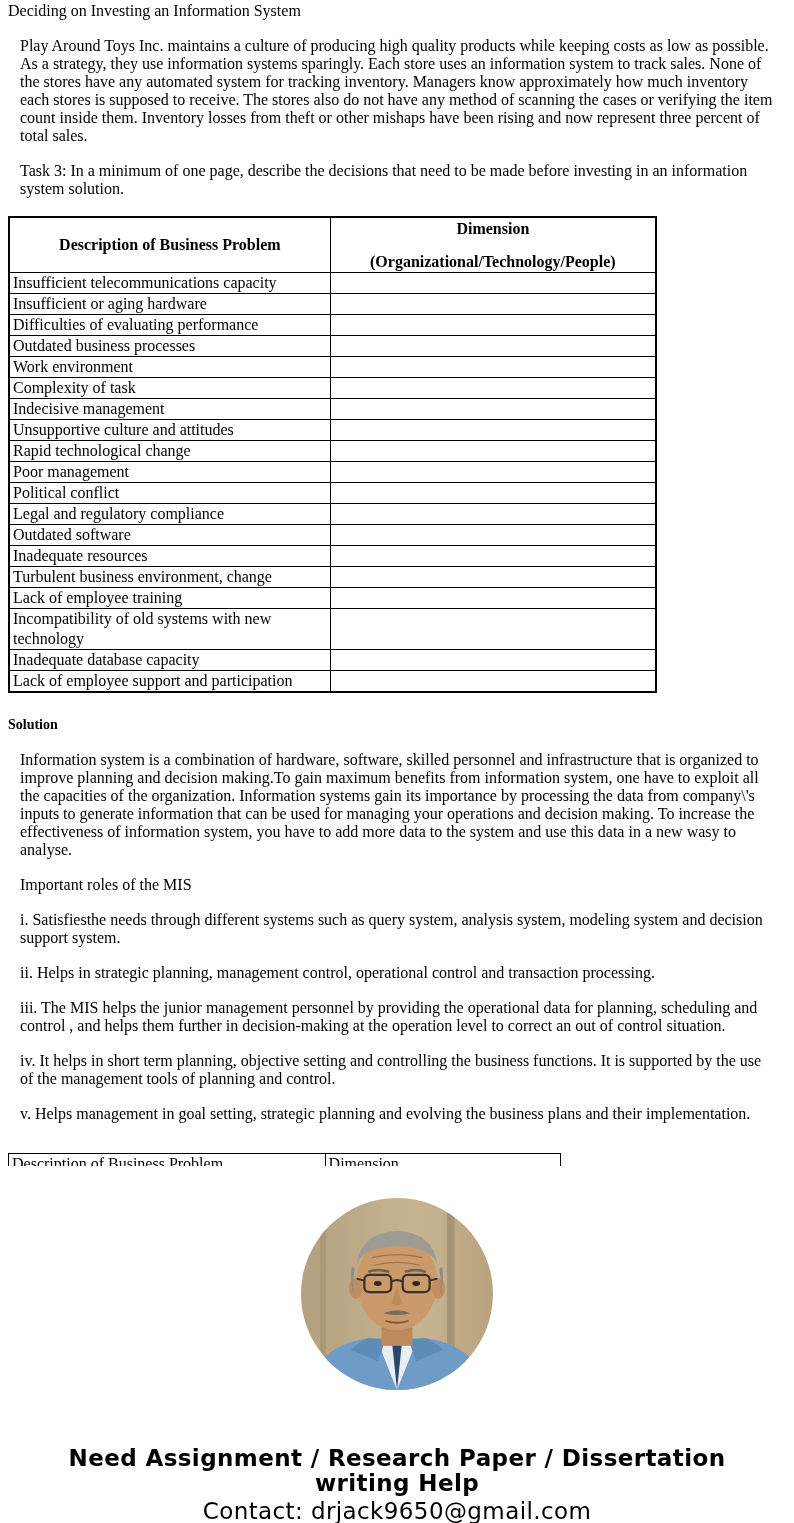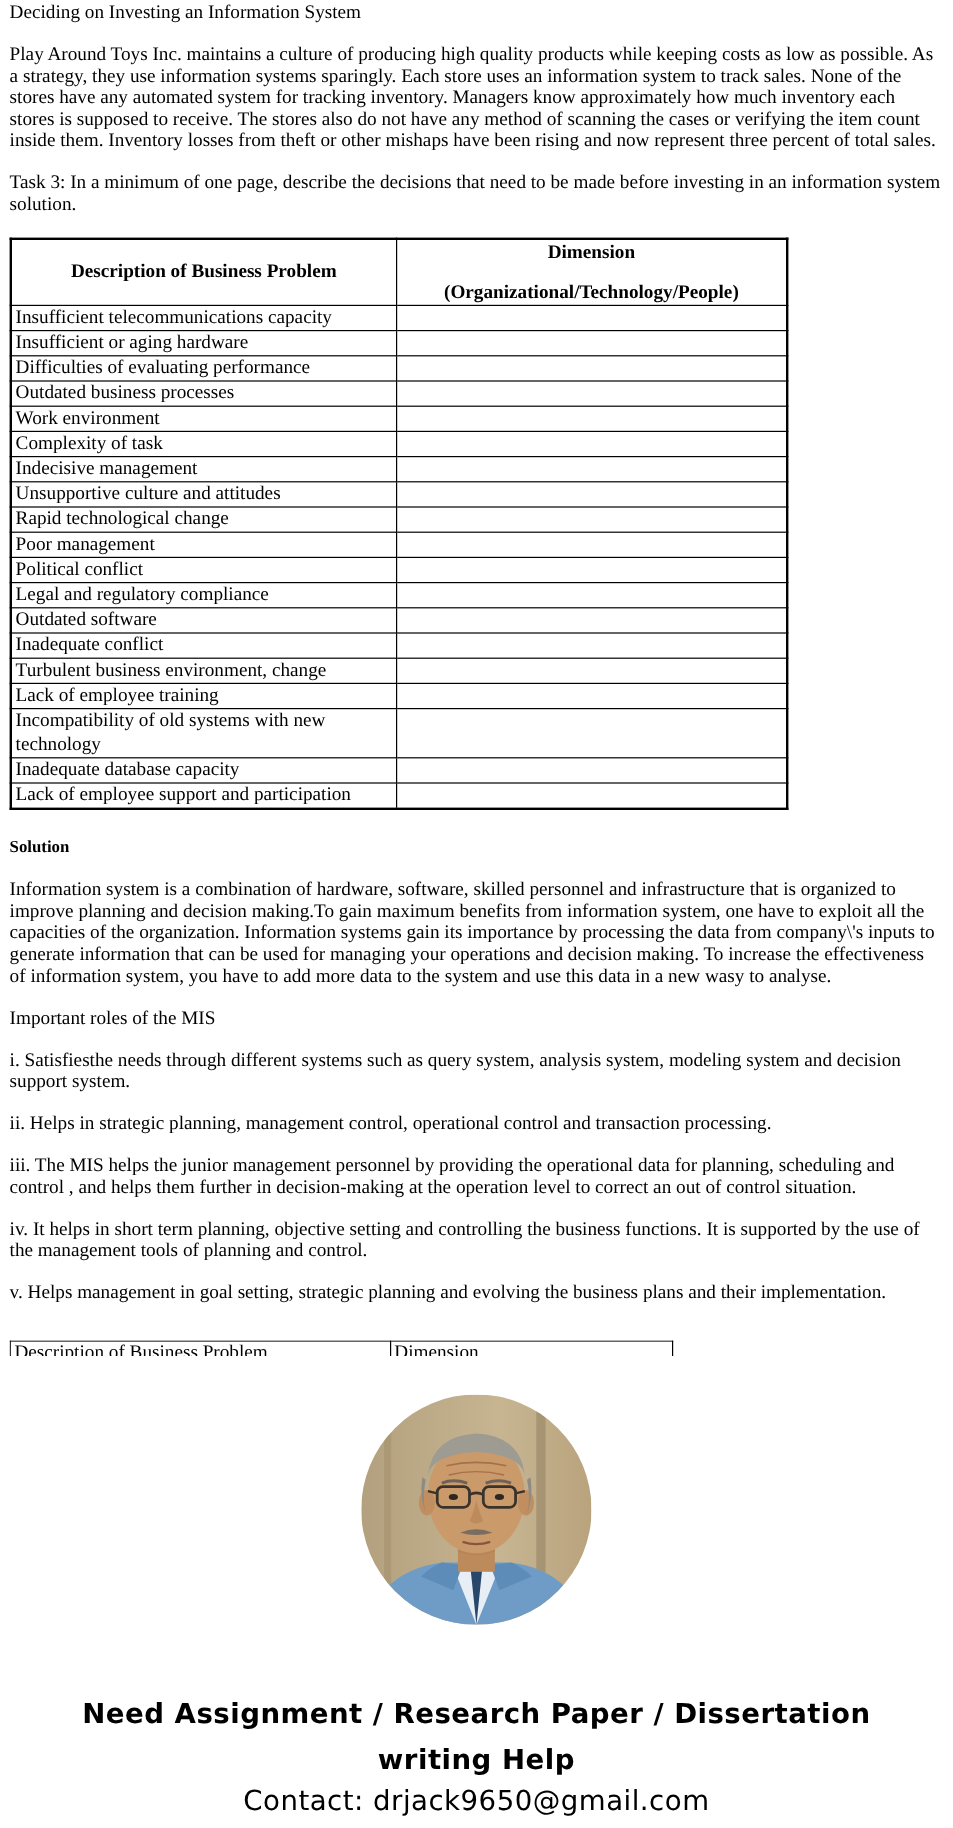--- a/index.html
+++ b/index.html
@@ -1,18 +1,18 @@
 <!DOCTYPE html>
 <html><head>
 <meta charset="utf-8">
 <style>
   html,body{margin:0;padding:0;background:#fff;color:#000;}
   body{width:794px;font-family:"Liberation Serif", serif;font-size:16px;}
   .doc{padding:1px 8px 40px 8px;}
-  p{margin:17px 0;line-height:18px;}
+  p{margin:17px 12px;line-height:18px;}
   .title{margin:1px 0 0 0;}
   .task-label{font-weight:normal;}
 
   table.problems{border-collapse:collapse;margin-top:18px;width:649px;border:2px solid #000;}
   table.problems th, table.problems td{border:1px solid #000;padding:0 3px;vertical-align:middle;font-size:16px;}
   table.problems th{font-weight:bold;text-align:center;}
   .hdr-desc{width:323px;height:54px;}
   .hdr-dim{width:322px;height:54px;}
   .hdr-dim .l1{margin:0 0 16px 0;line-height:17px;}
   .hdr-dim .l2{margin:0;line-height:17px;}
@@ -26,21 +26,21 @@
   .clip-table-wrap{height:13px;overflow:hidden;margin-top:30px;}
   table.truncated{border-collapse:collapse;width:553px;border:1px solid #000;}
   table.truncated td{border:1px solid #000;padding:1px 3px;font-size:16px;line-height:18px;vertical-align:top;}
   td.t2-desc{width:315px;}
   td.t2-dim{width:232px;}
 
   .avatar-wrap{text-align:center;margin-top:32px;}
   .avatar{width:192px;height:192px;border-radius:50%;overflow:hidden;display:inline-block;vertical-align:top;}
   .avatar svg{display:block;}
 
-  .footer{font-family:"DejaVu Sans", sans-serif;font-weight:bold;font-size:23px;line-height:38px;
+  .footer{font-family:"DejaVu Sans", sans-serif;font-weight:bold;font-size:23px;line-height:25px;
           text-align:center;letter-spacing:0.4px;max-width:742px;margin:56px auto 0 auto;}
   .contact{font-family:"DejaVu Sans", sans-serif;font-weight:normal;font-size:23px;line-height:30px;
            text-align:center;letter-spacing:0.4px;margin:0 auto;}
 </style>
 </head>
 <body>
 
 <div class="doc">
 
   <p class="title">Deciding on Investing an Information System</p>
@@ -104,21 +104,21 @@
         </tr>
     <tr>
           <td class="problem-cell">Legal and regulatory compliance</td>
           <td class="dimension-cell"></td>
         </tr>
     <tr>
           <td class="problem-cell">Outdated software</td>
           <td class="dimension-cell"></td>
         </tr>
     <tr>
-          <td class="problem-cell">Inadequate conflict</td>
+          <td class="problem-cell">Inadequate resources</td>
           <td class="dimension-cell"></td>
         </tr>
     <tr>
           <td class="problem-cell">Turbulent business environment, change</td>
           <td class="dimension-cell"></td>
         </tr>
     <tr>
           <td class="problem-cell">Lack of employee training</td>
           <td class="dimension-cell"></td>
         </tr>

